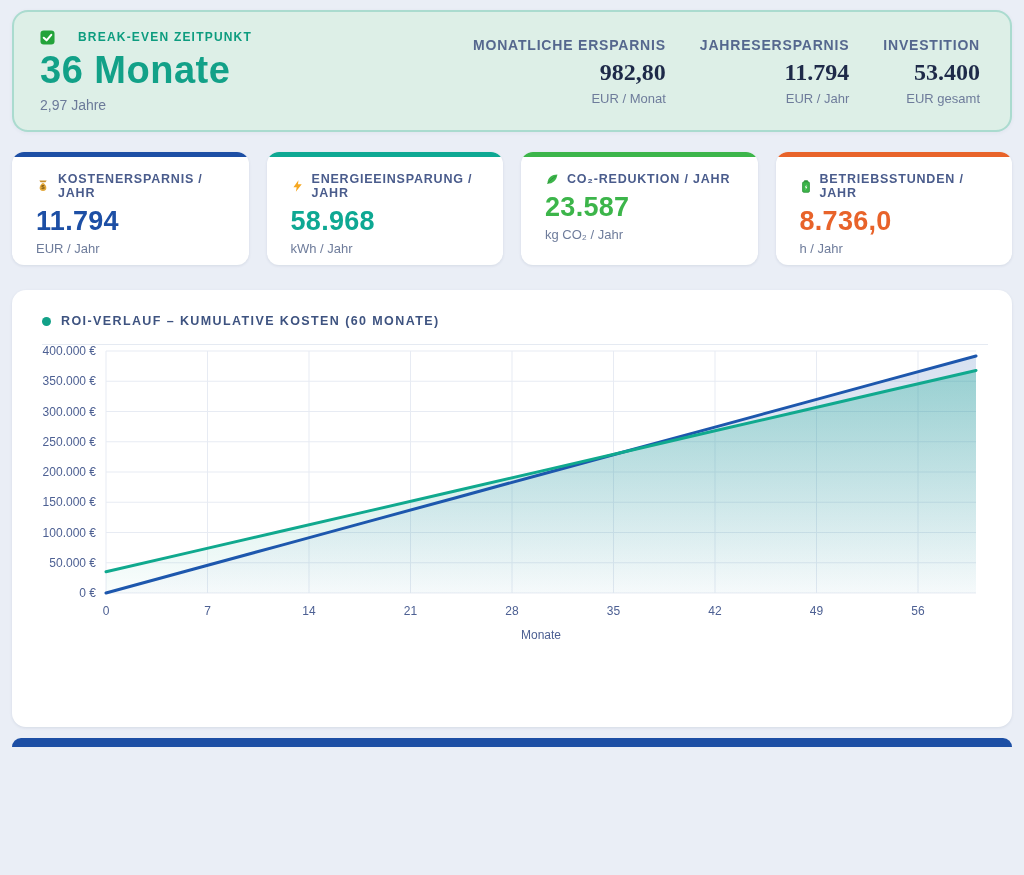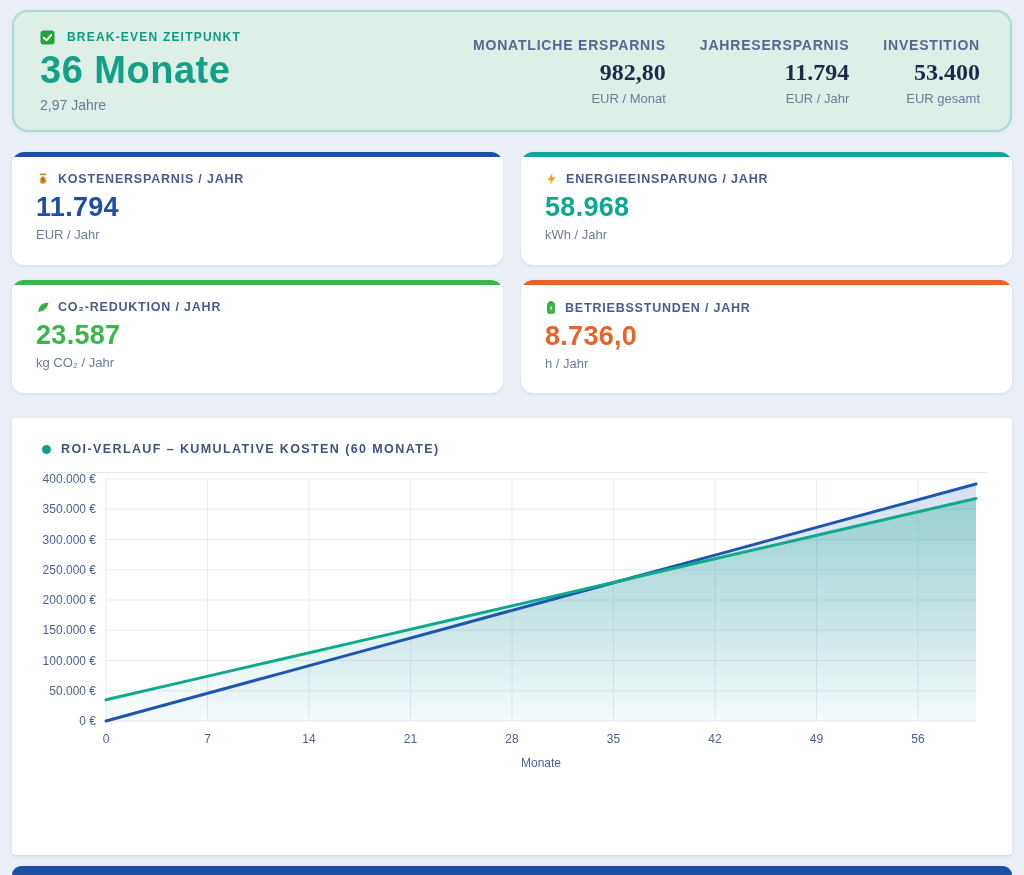--- a/index.html
+++ b/index.html
@@ -15,53 +15,53 @@
   .banner {
     background:#ddefe7;
     border:2px solid rgba(18,161,136,0.25);
     border-radius:16px;
     height:122px;
     padding:18px 30px 18px 26px;
     display:flex; justify-content:space-between; align-items:center;
     box-shadow:0 1px 4px rgba(30,50,90,0.05);
     margin-bottom:20px;
   }
-  .banner-left .label-row { display:flex; align-items:center; gap:12px; }
+  .banner-left .label-row { display:flex; align-items:center; gap:23px; }
   .banner-label {
     font-size:12px; font-weight:bold; letter-spacing:1.2px;
     color:#0d9c7f; text-transform:uppercase;
   }
   .banner-value { font-size:38px; font-weight:800; color:#12a188; letter-spacing:0.5px; margin-top:4px; }
   .banner-sub { font-size:14px; color:#6b7a99; margin-top:5px; }
   .banner-stats { display:flex; gap:34px; }
   .stat { text-align:right; }
   .stat-label { font-size:14px; font-weight:bold; letter-spacing:0.8px; color:#55678e; }
   .stat-value { font-size:24px; font-weight:800; color:#1e2a49; margin-top:6px;font-family:Liberation Serif, serif; }
   .stat-unit { font-size:13px; color:#6e7c9b; margin-top:5px; }
 
   
   .cards {
-    display:grid; grid-template-columns:1fr 1fr;
+    display:grid; grid-template-columns:1fr 1fr 1fr 1fr;
     column-gap:18px; row-gap:15px; margin-bottom:25px;
   }
   .card {
     background:#ffffff; border-radius:12px; height:113px;
     box-shadow:0 1px 3px rgba(30,50,90,0.10);
     overflow:hidden; position:relative;
   }
   .card-accent { height:5px; width:100%; }
   .card-body { padding:15px 24px 0 24px; }
   .card-label-row { display:flex; align-items:center; gap:8px; }
   .card-label { font-size:12.5px; font-weight:bold; letter-spacing:0.8px; color:#4a5c8c; }
   .card-value { font-size:27px; font-weight:800; margin-top:6px; letter-spacing:0.3px; }
   .card-unit { font-size:13px; color:#6e7c9b; margin-top:4px; }
 
   
   .chart-card {
-    background:#ffffff; border-radius:4px; height:437px;
+    background:#ffffff; border-radius:14px; height:437px;
     box-shadow:0 1px 3px rgba(30,50,90,0.10);
     padding:24px 24px 0 30px;
   }
   .chart-title-row { display:flex; align-items:center; gap:10px; }
   .chart-dot { width:9px; height:9px; border-radius:50%; }
   .chart-title { font-size:12.5px; font-weight:bold; letter-spacing:1.4px; color:#3e5380; }
   .chart-divider { height:1px; background:#e5eaf2; margin-top:16px; }
   .legend { display:flex; justify-content:center; gap:28px; margin-top:30px; margin-bottom:8px; }
   .legend-item { display:flex; align-items:center; gap:8px; cursor:pointer; }
   .legend-dash { width:28px; height:4px; border-radius:2px; }

